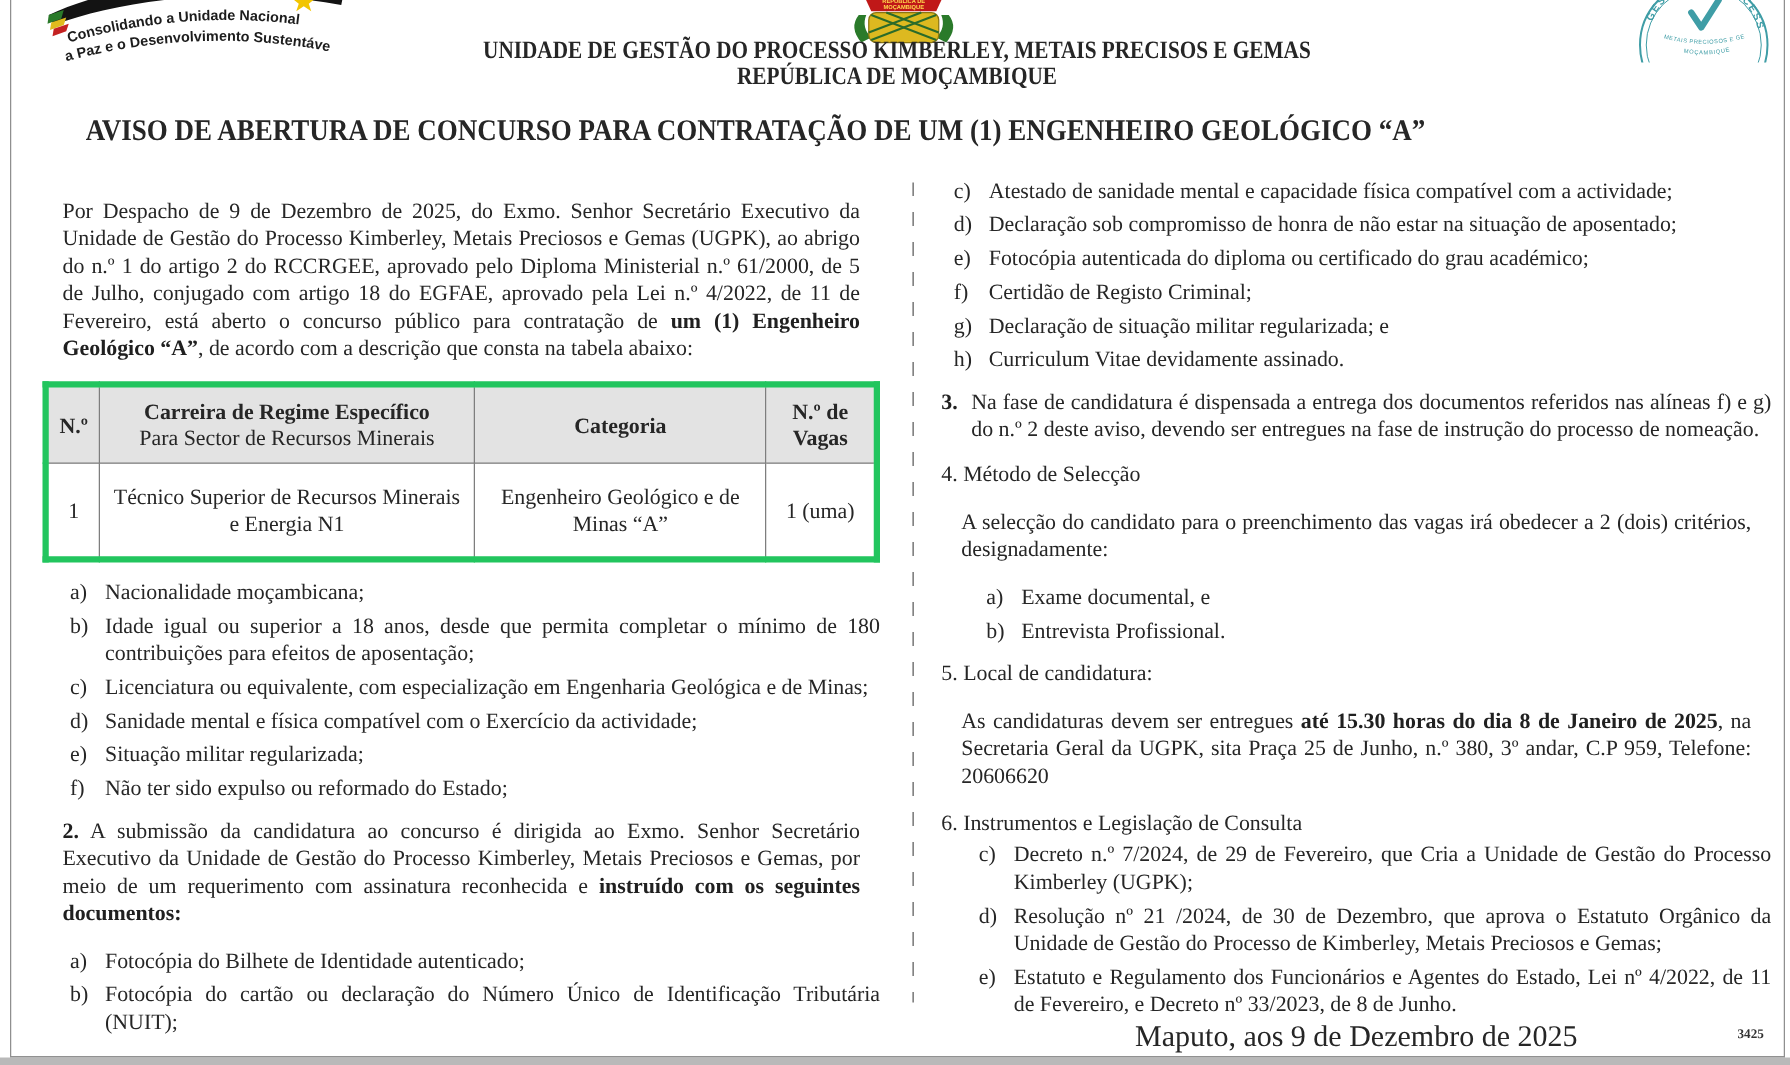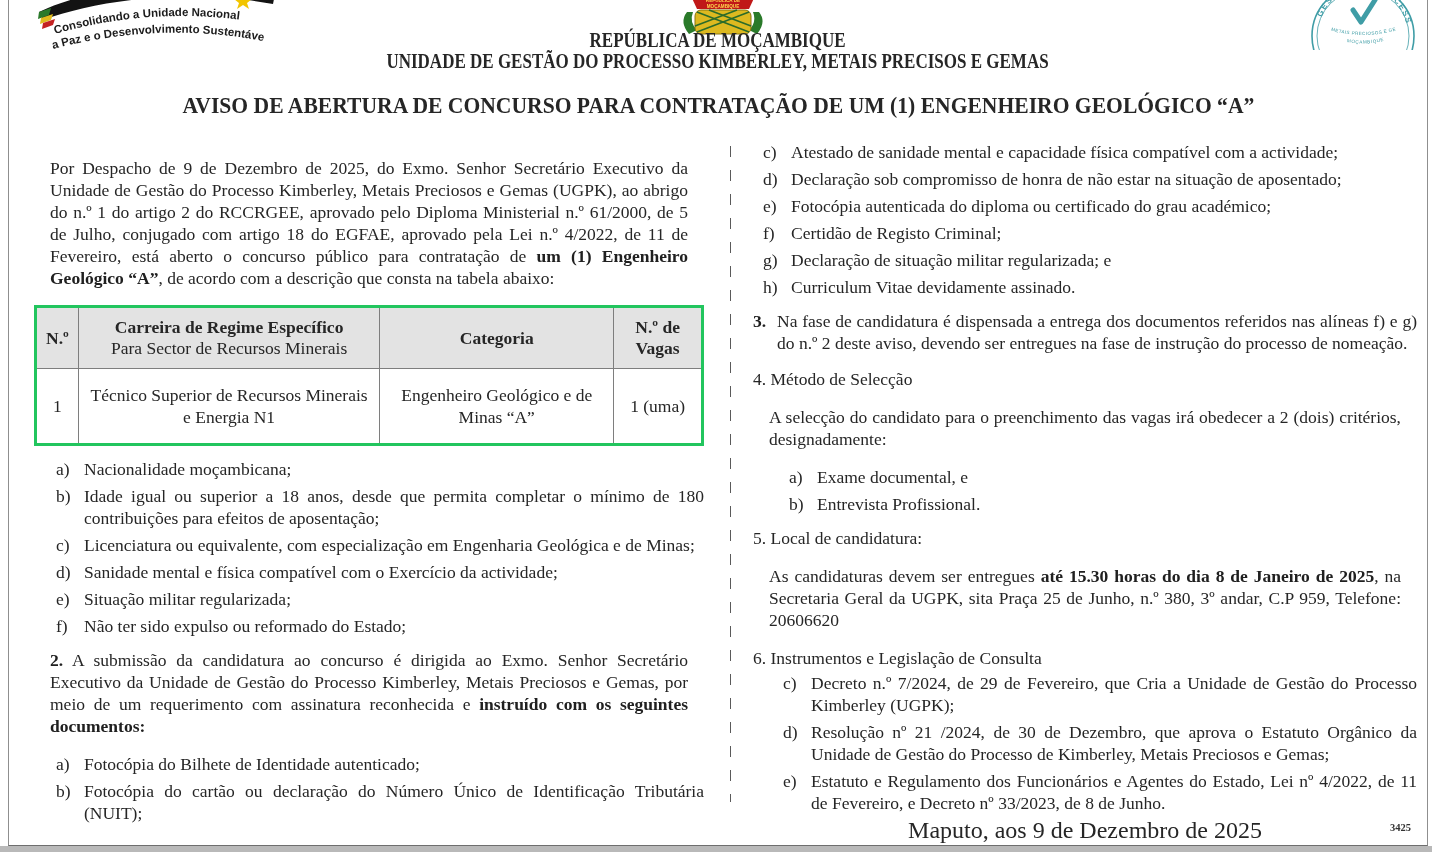--- a/index.html
+++ b/index.html
@@ -9,36 +9,36 @@
     overflow:hidden;}
   .bottom-strip{position:absolute;left:0;top:846px;width:1432px;height:6px;background:#b9b9b9;}
 
   
   .logo-ribbon{position:absolute;left:26px;top:-8px;}
   .logo-emblem{position:absolute;left:668px;top:-6px;}
   .logo-stamp{position:absolute;left:1298px;top:-6px;}
   .hdr{position:absolute;left:0;top:30px;width:1418px;text-align:center;}
   .hline{font-weight:bold;font-size:20px;line-height:21px;}
   .hline span{display:inline-block;transform:scaleX(0.85);transform-origin:center;white-space:nowrap;}
-  .title{position:absolute;left:0;top:92px;width:1418px;text-align:center;font-weight:bold;font-size:24px;}
+  .title{position:absolute;left:0;top:92px;width:1418px;text-align:left;font-weight:bold;font-size:24px;}
   .title span{display:inline-block;transform:scaleX(0.9);transform-origin:center;white-space:nowrap;}
 
   
   .col-left{position:absolute;left:25px;top:141px;width:670px;font-size:17.5px;line-height:22px;}
   .col-right{position:absolute;left:744px;top:141px;width:664px;font-size:17.5px;line-height:22px;}
   .divider{position:absolute;left:721px;top:146px;width:1px;height:656px;
     background:repeating-linear-gradient(to bottom,#5a5a5a 0 11px,transparent 11px 24px);}
 
   p{margin:16px;}
   .just{text-align:justify;}
   b,.bold{font-weight:bold;color:#202020;}
 
   
   table{border-collapse:collapse;margin:12px 0 12px 0;width:670px;font-size:17.5px;
-    border:3px solid #22c55e;}
+    border:5px solid #22c55e;}
   th,td{border:1px solid #7e7e7e;text-align:center;vertical-align:middle;padding:4px 6px;}
   thead th{background:#e3e3e3;height:52px;font-weight:bold;line-height:21px;}
   thead .sub{font-weight:normal;}
   tbody td{height:66px;line-height:22px;}
 
   
   .sec-heading{font-weight:normal;margin:0 0 3px 0;}
   .sec-heading .num{margin-right:12px;}
   .mt12{margin-top:12px;} .mt14{margin-top:14px;}
   .li{display:flex;margin:0 0 5px 0;}
@@ -110,22 +110,22 @@
       <text font-family="Liberation Sans, sans-serif" font-size="4.6" letter-spacing="0.4" fill="#3f9da6">
         <textPath href="#st2" startOffset="2">METAIS PRECIOSOS E GEMAS</textPath>
       </text>
       <text font-family="Liberation Sans, sans-serif" font-size="4.6" letter-spacing="0.6" fill="#3f9da6">
         <textPath href="#st3" startOffset="8">MOÇAMBIQUE</textPath>
       </text>
     </svg>
   </div>
 
   <div class="hdr">
+    <div class="hline"><span>UNIDADE DE GESTÃO DO PROCESSO KIMBERLEY, METAIS PRECISOS E GEMAS</span></div>
     <div class="hline"><span>REPÚBLICA DE MOÇAMBIQUE</span></div>
-    <div class="hline"><span>UNIDADE DE GESTÃO DO PROCESSO KIMBERLEY, METAIS PRECISOS E GEMAS</span></div>
   </div>
 
   <div class="title"><span>AVISO DE ABERTURA DE CONCURSO PARA CONTRATAÇÃO DE UM (1) ENGENHEIRO GEOLÓGICO “A”</span></div>
 
   <div class="col-left">
     <p class="just"><span>Por Despacho de 9 de Dezembro de 2025, do Exmo. Senhor Secretário Executivo da Unidade de Gestão do Processo Kimberley, Metais Preciosos e Gemas (UGPK), ao abrigo do n.º 1 do artigo 2 do RCCRGEE, aprovado pelo Diploma Ministerial n.º 61/2000, de 5 de Julho, conjugado com artigo 18 do EGFAE, aprovado pela Lei n.º 4/2022, de 11 de Fevereiro, está aberto o concurso público para contratação de </span><b>um (1) Engenheiro Geológico “A”</b><span>, de acordo com a descrição que consta na tabela abaixo:</span></p>
 
     <table>
       <colgroup>
           <col style="width:43px">

